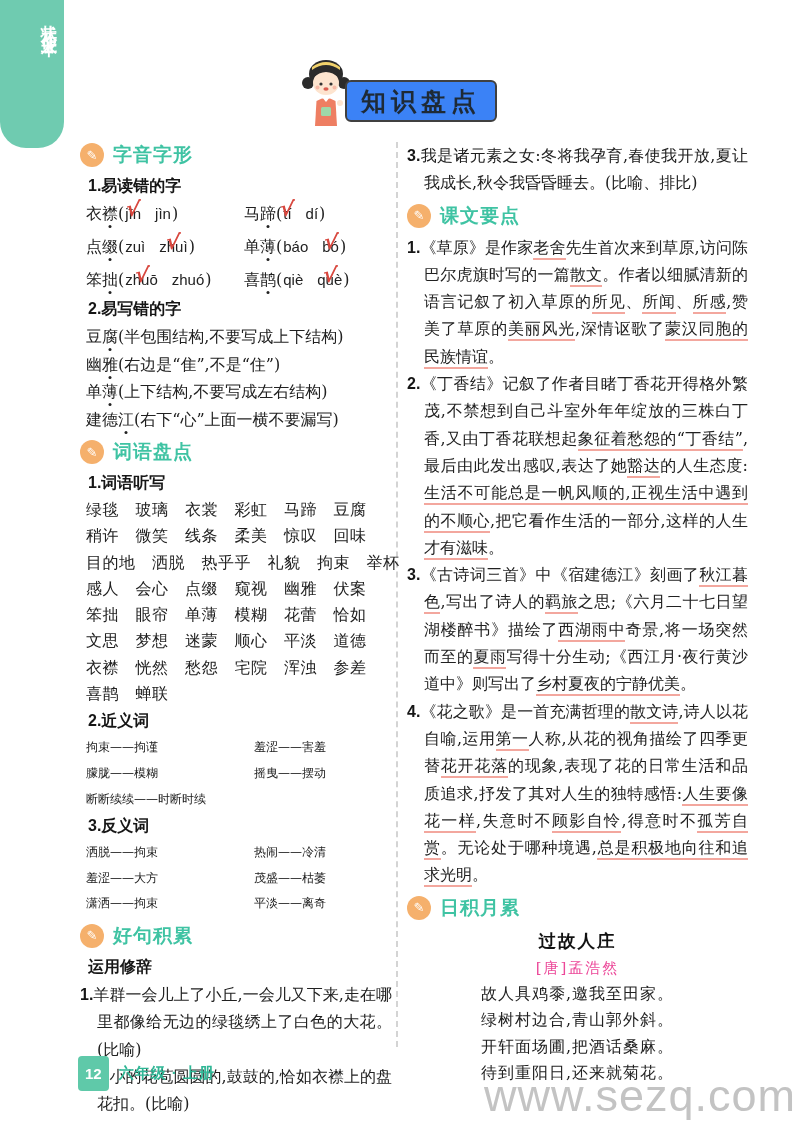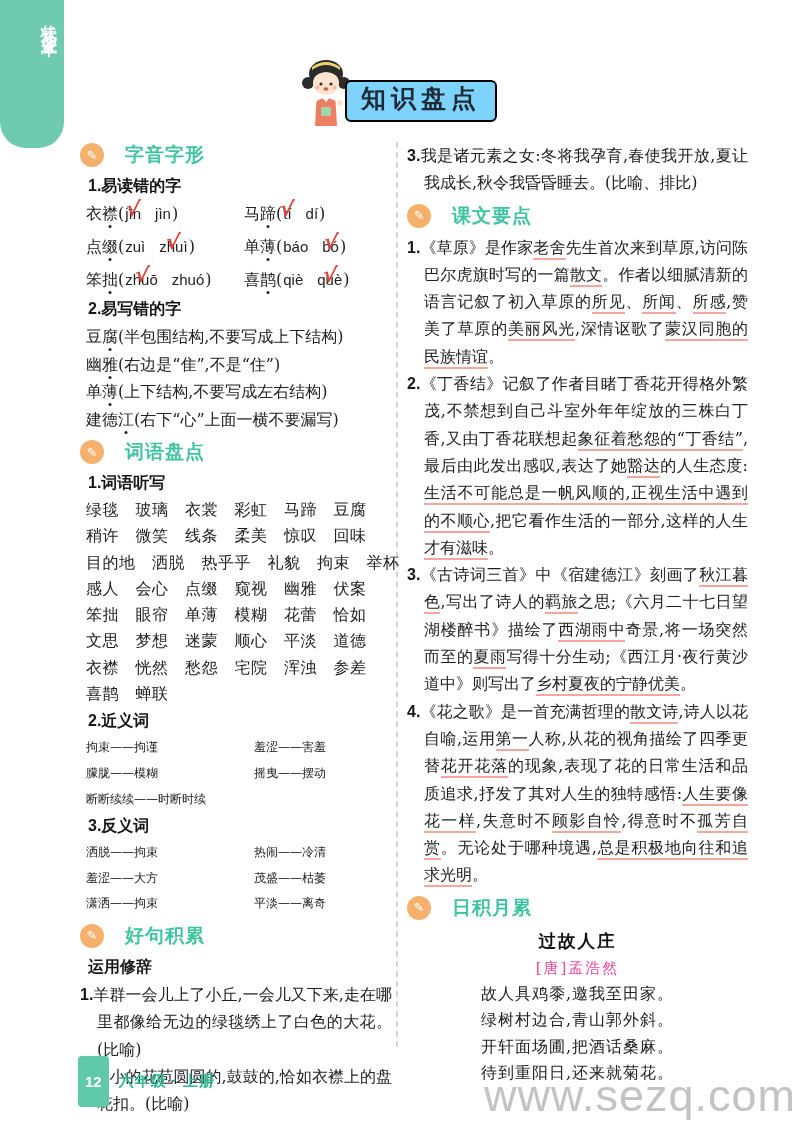--- a/index.html
+++ b/index.html
@@ -14,38 +14,38 @@
     background:#6fcbb0;border-radius:0 0 26px 26px;
   }
   .side-tab .vtext{
     position:absolute;left:38px;top:12px;
     writing-mode:vertical-rl;color:#ffffff;font-weight:bold;
     font-size:16px;letter-spacing:4px;
   }
   
   .header-box{
     position:absolute;left:345px;top:80px;width:148px;height:38px;
-    background:#7dd3fc;border:2px solid #000000;border-radius:6px;
-    display:flex;justify-content:center;
+    background:#3b82f6;border:2px solid #404040;border-radius:6px;
+    display:flex;align-items:center;justify-content:center;
   }
   .header-box .title{
     font-size:25px;font-weight:bold;color:#1e2a36;letter-spacing:5px;
   }
   .mascot{position:absolute;left:300px;top:56px;width:52px;height:70px;}
   
   .left-col{position:absolute;left:80px;top:136px;width:312px;}
   .right-col{position:absolute;left:407px;top:142px;width:341px;}
   .divider{position:absolute;left:396px;top:142px;height:905px;width:0;
     border-left:2px dashed #d4d4d4;}
   
   .sec-head{display:flex;align-items:center;gap:9px;margin:6px 0 5px 0;height:26px;}
   .sec-icon{width:24px;height:24px;border-radius:50%;background:#f5b06c;
     color:#fff;display:flex;align-items:center;justify-content:center;
     font-size:13px;flex:0 0 24px;transform:rotate(0deg);}
-  .sec-title{color:#3fc3a3;font-size:19px;font-weight:bold;letter-spacing:1px;margin-left:12px;}
+  .sec-title{color:#3fc3a3;font-size:19px;font-weight:bold;letter-spacing:1px;}
   .sub-label{font-size:16px;font-weight:bold;color:#161616;line-height:26px;margin:1px 8px;}
   
   .py-grid{display:grid;grid-template-columns:158px 1fr;row-gap:9px;
     margin:3px 0 4px 6px;font-size:16px;}
   .py-entry{line-height:24px;white-space:nowrap;}
   .dotted{position:relative;}
   .dotted::after{content:"";position:absolute;left:50%;transform:translateX(-50%);
     bottom:-5px;width:3px;height:3px;border-radius:50%;background:#222;}
   .py{font-family:"Liberation Sans",sans-serif;font-size:15px;}
   .opt{position:relative;display:inline-block;padding:0 1px;}
@@ -67,21 +67,21 @@
   .num{font-family:"Liberation Sans",sans-serif;font-weight:600;color:#161616;}
   .u{border-bottom:2px solid #f3a79e;padding-bottom:1px;}
   
   .poem{text-align:center;margin-top:6px;}
   .poem-title{font-size:17.5px;font-weight:bold;color:#111;letter-spacing:2px;line-height:28px;}
   .poem-author{font-size:15px;letter-spacing:2px;line-height:26px;color:#ec4899;}
   .poem-line{font-size:16px;line-height:26.5px;letter-spacing:1px;color:#222;}
   
   .footer{position:absolute;left:78px;top:1056px;display:flex;align-items:center;gap:10px;}
   .page-badge{background:#5fc9a9;color:#fff;font-weight:bold;font-size:15px;
-    padding:17px 7px;border-radius:4px;}
+    padding:9px 7px;border-radius:4px;}
   .footer-label{color:#2fb695;font-weight:bold;font-size:15px;letter-spacing:1px;}
   .watermark{position:absolute;left:484px;top:1070px;font-size:45px;color:#c3c3c3;
     letter-spacing:1px;font-family:"Liberation Sans",sans-serif;}
 </style>
 </head>
 <body>
 
 <div class="side-tab">
   <div class="vtext">状元作业本</div>
 </div>

